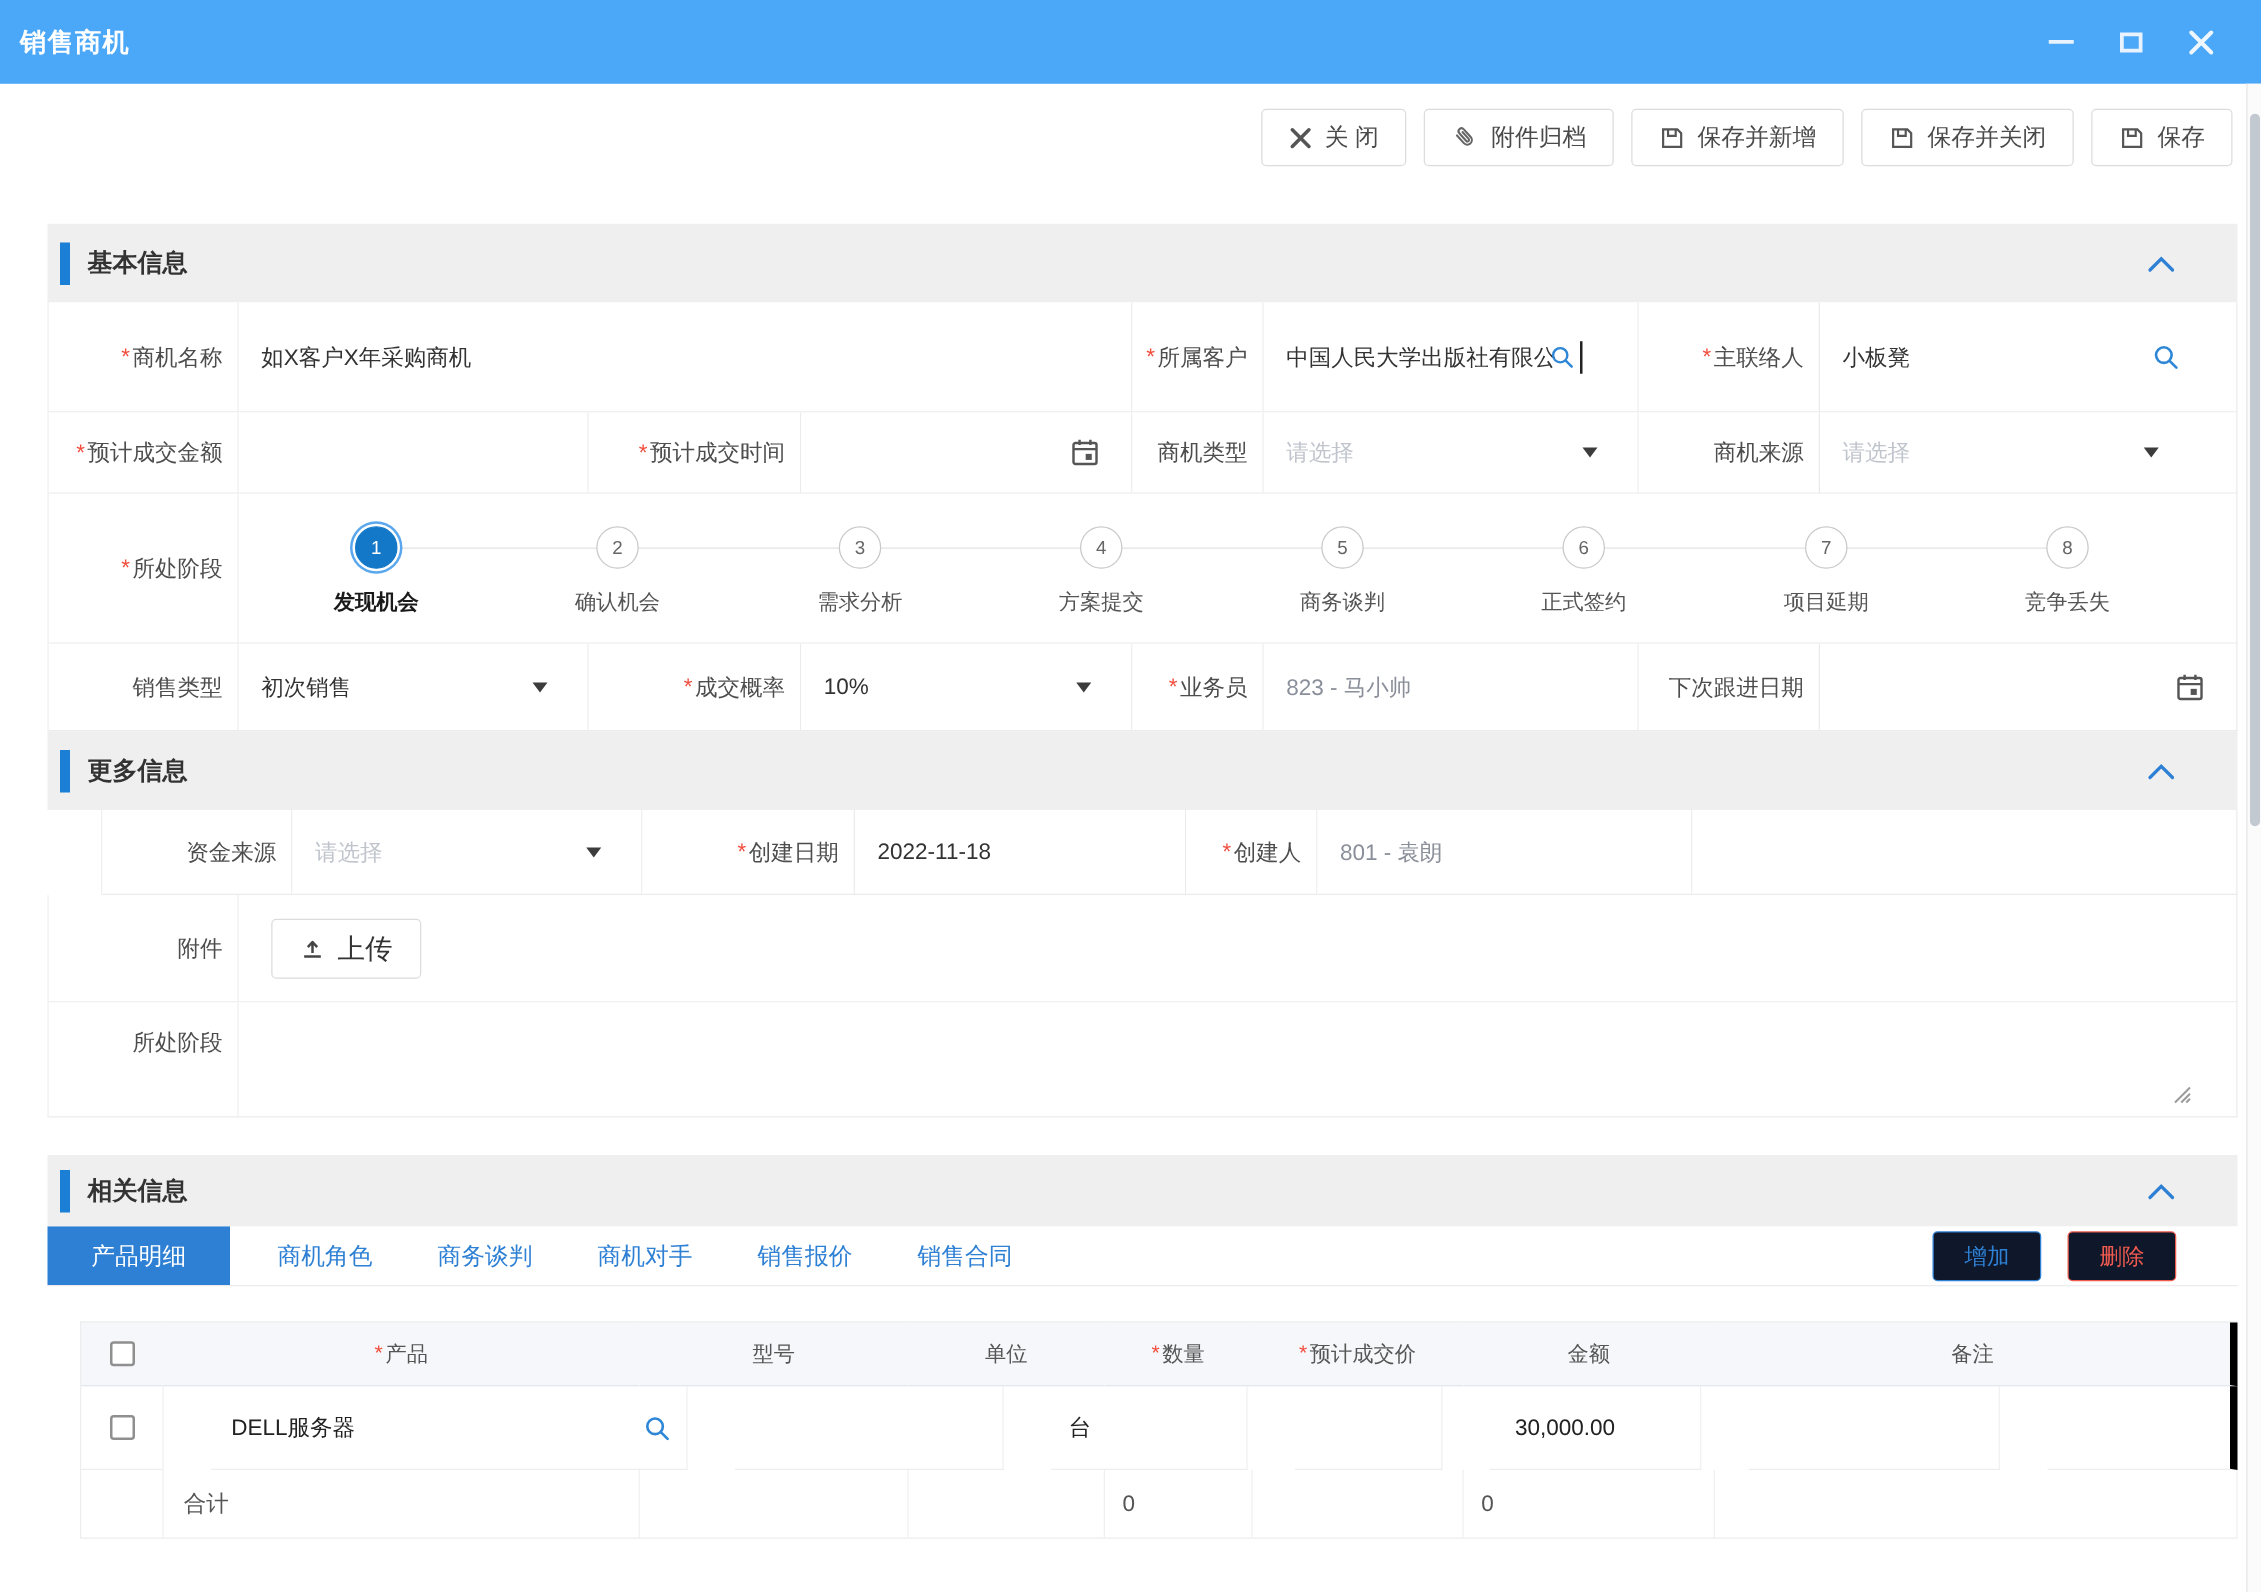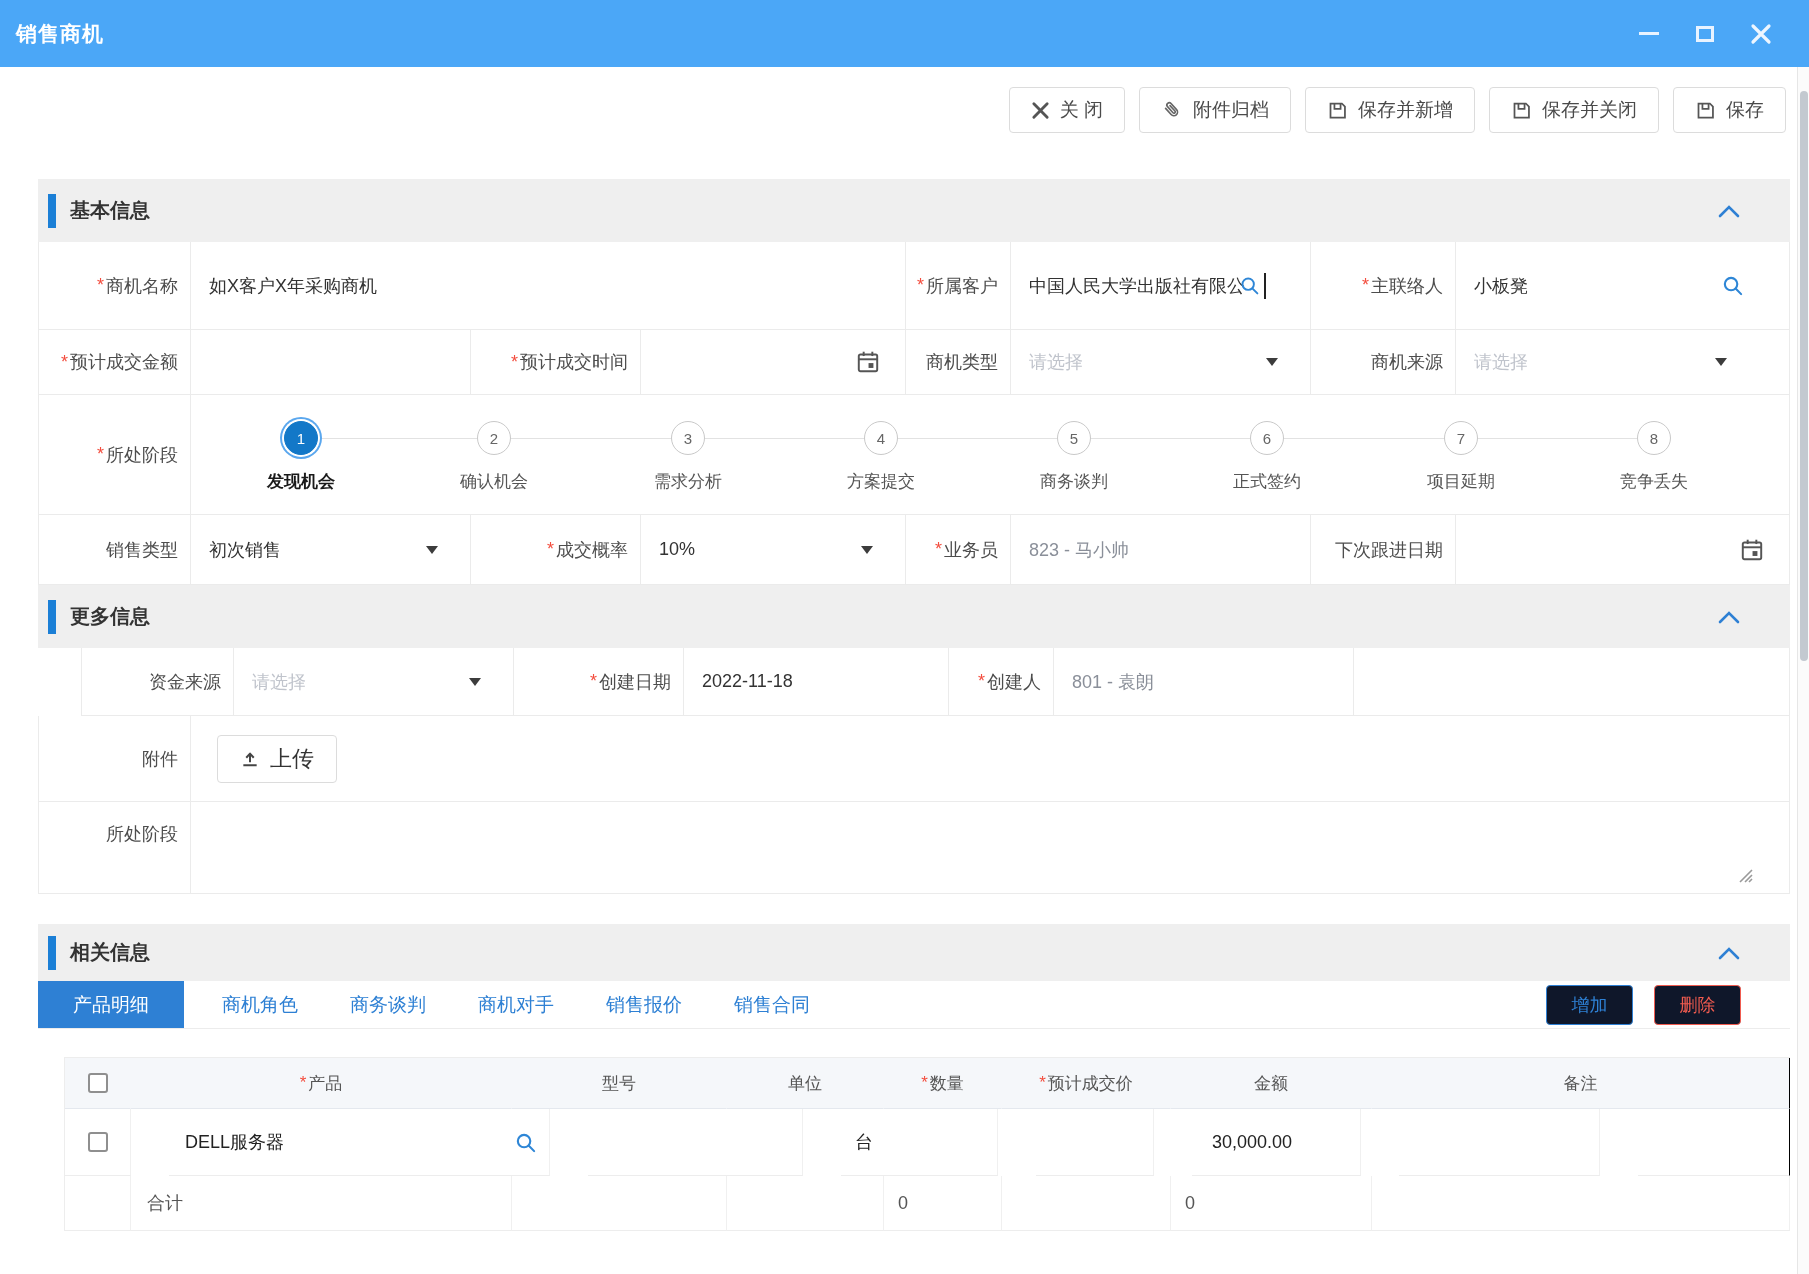--- a/index.html
+++ b/index.html
@@ -77,21 +77,21 @@
   .minibtn.add { border:1px solid #2e80d4; color:#2e80d4; margin-right:21px; }
   .minibtn.del { border:1px solid #f05b4f; color:#f05b4f; }
 
   
   .ptable { margin:28px 0 0 26px; }
   .trow { display:grid; grid-template-columns:66px 381px 215px 157px 118px 169px 201px minmax(0,1fr);
     border-left:1px solid #ededed; }
   .trow > div { display:flex; align-items:center; position:relative; min-width:0; }
   .thead { height:52px; background:#f5f7fa; border-top:1px solid #ededed; }
   .thead > div { justify-content:center; font-size:17px; color:#555; border-bottom:1px solid #e4e8ee; border-right:1px solid #f5f7fa; white-space:nowrap; }
-  .thead > div:last-child, .tbody > div:last-child { border-right:1px solid #000000; }
+  .thead > div:last-child, .tbody > div:last-child { border-right:6px solid #000000; }
   .tbody { height:67px;gap:38px; } .tfoot { height:55px; }
   .tbody > div, .tfoot > div { border-bottom:1px solid #ededed; border-right:1px solid #f0f0f0; font-size:18px; color:#222; }
   .tfoot > div { color:#555; }
   .cellpad { padding-left:16px; }
   .cb { width:20px; height:20px; border:2px solid #8f8f8f; border-radius:3px; background:#fff;
     margin:0 auto; cursor:pointer; }
   .prod-search { position:absolute; right:12px; display:flex; cursor:pointer; }
 
   
   .vscroll { position:absolute; top:67px; right:0; bottom:0; width:12px; background:#fbfbfb;

